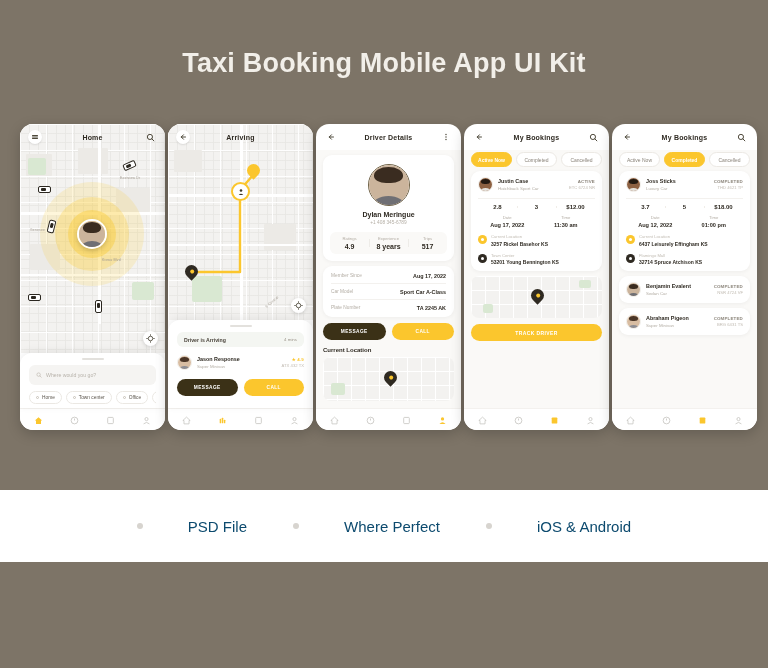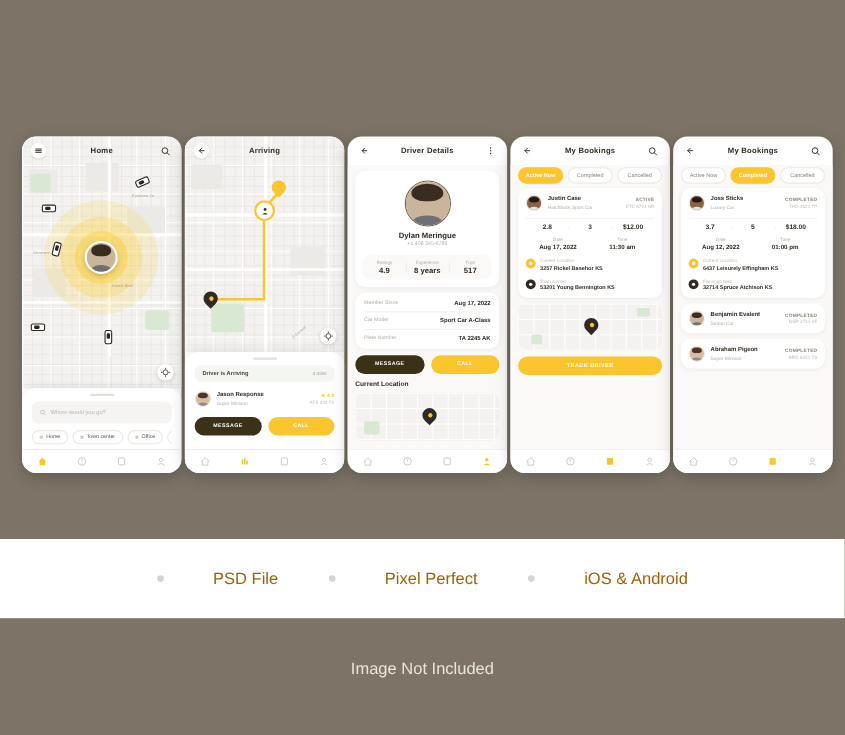--- a/index.html
+++ b/index.html
@@ -290,32 +290,33 @@
   .status-bar .e { font-size: 4.4px; color: #9c958b; }
 
   
   .feature-band {
     position: absolute; left: 0; top: 490px; width: 768px; height: 72px;
     background: #ffffff;
     display: flex; align-items: center; justify-content: center; gap: 46px;
   }
   .feat { display: flex; align-items: center; gap: 9px; }
   .feat .bullet { width: 6px; height: 6px; border-radius: 50%; background: #d7d4cf; }
-  .feat .ftxt { font-size: 15px; color: #a16207; margin-left: 36px; }
+  .feat .ftxt { font-size: 15px; color: #0c4a6e; margin-left: 36px; }
 
   .note {
     position: absolute; left: 0; top: 600px; width: 768px;
     text-align: center; font-size: 15px; color: #e9e5dd;
   }
 </style>
 </head>
 <body>
 
 <div class="stage">
 
+  <div class="kit-title">Taxi Booking Mobile App UI Kit</div>
 
   <div class="screens">
 
     <div class="phone">
       <div class="map">
         <div class="blk" style="left:6px;top:30px;width:26px;height:22px;"></div>
         <div class="blk" style="left:58px;top:24px;width:30px;height:26px;"></div>
         <div class="blk" style="left:96px;top:64px;width:34px;height:24px;"></div>
         <div class="blk" style="left:10px;top:120px;width:30px;height:26px;"></div>
         <div class="green" style="left:8px;top:34px;width:18px;height:17px;"></div>
@@ -879,23 +880,22 @@
 
   </div>
 
   <div class="feature-band">
     <div class="feat">
       <span class="bullet"></span>
       <span class="ftxt">PSD File</span>
     </div>
     <div class="feat">
       <span class="bullet"></span>
-      <span class="ftxt">Pixel Perfect</span>
+      <span class="ftxt">Where Perfect</span>
     </div>
     <div class="feat">
       <span class="bullet"></span>
       <span class="ftxt">iOS &amp; Android</span>
     </div>
   </div>
 
-  <div class="note">Image Not Included</div>
 
 </div>
 
 </body></html>

